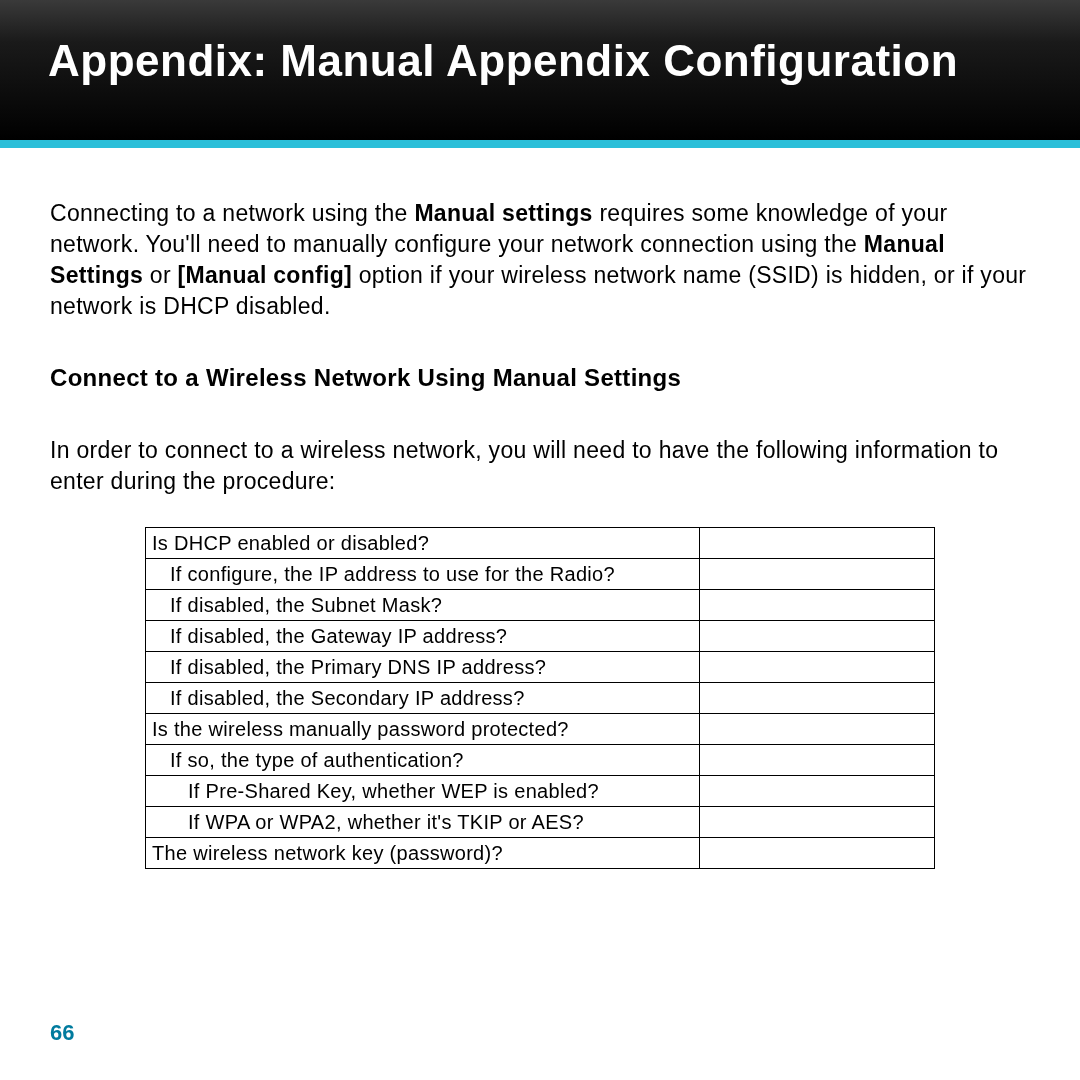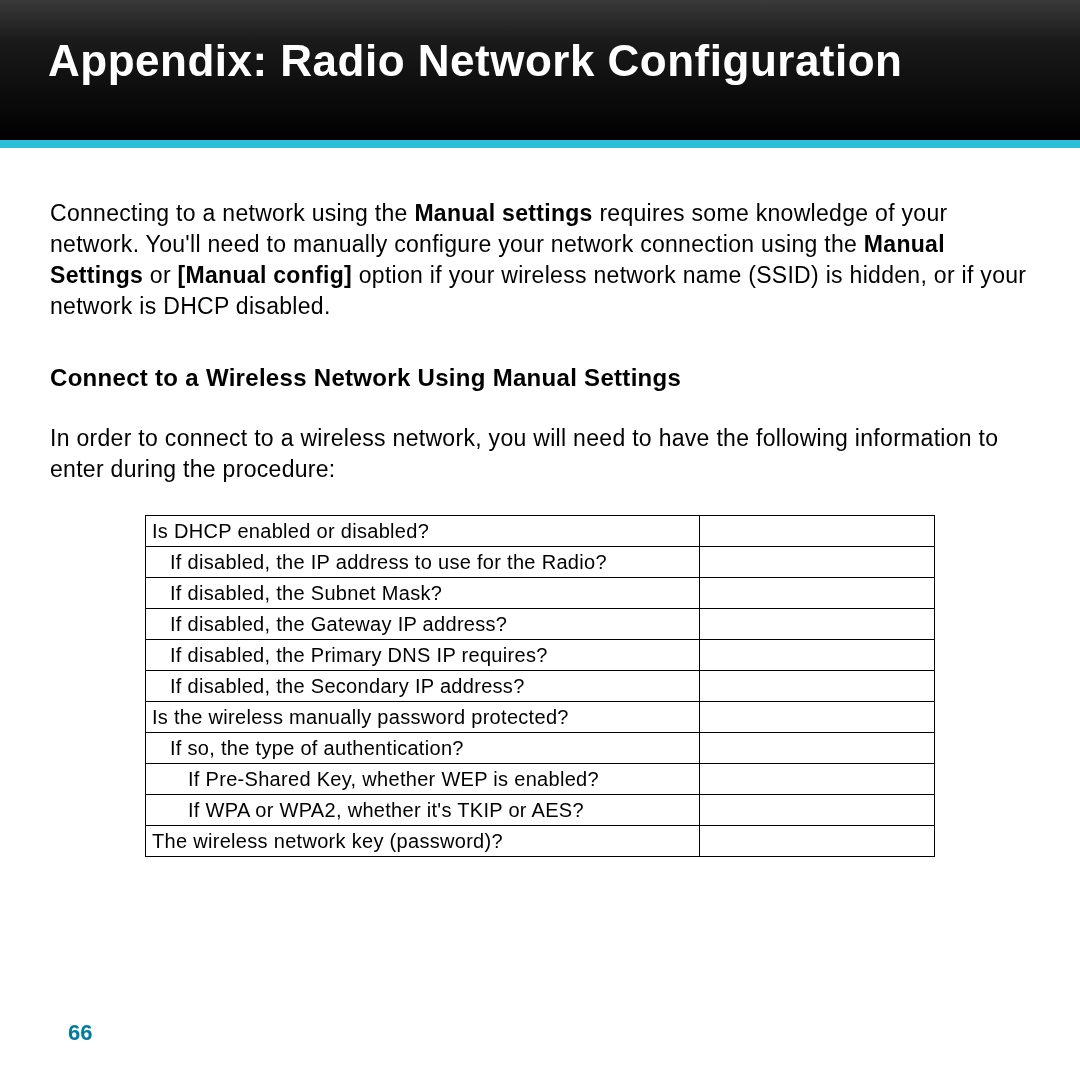--- a/index.html
+++ b/index.html
@@ -33,21 +33,21 @@
     font-size: 23px;
     line-height: 1.35;
     letter-spacing: 0.3px;
   }
   .content p { margin-bottom: 30px; }
   .content b { font-weight: bold; }
   .section-heading {
     font-size: 24px;
     font-weight: bold;
     margin-top: 40px;
-    margin-bottom: 28px;
+    margin-bottom: 40px;
   }
   .intro-below-heading { margin-bottom: 28px; }
   table.info {
     border-collapse: collapse;
     margin: 0 auto;
     font-size: 20px;
     width: 790px;
   }
   table.info td {
     border: 1.5px solid #000;
@@ -55,32 +55,32 @@
     vertical-align: top;
     line-height: 1.3;
     margin-top: 13px;
   }
   table.info td.qcol { width: 555px; }
   table.info td.acol { width: 235px; }
   .ind1 { padding-left: 18px; display: block; }
   .ind2 { padding-left: 36px; display: block; }
   .page-num {
     position: absolute;
-    left: 68px;
+    left: 50px;
     bottom: 34px;
     color: #007b9e;
     font-weight: bold;
     font-size: 22px;
   }
 </style>
 </head>
 <body>
 
 <div class="header-bar">
-  <h1>Appendix: Radio Network Configuration</h1>
+  <h1>Appendix: Manual Appendix Configuration</h1>
 </div>
 <div class="accent-line"></div>
 
 <div class="content">
 
   <p>
     <span>Connecting to a network using the </span><b>Manual settings</b><span> requires some knowledge of your network. You'll need to manually configure your network connection using the </span><b>Manual Settings</b><span> or </span><b>[Manual config]</b><span> option if your wireless network name (SSID) is hidden, or if your network is DHCP disabled.</span>
   </p>
 
 
@@ -89,39 +89,39 @@
   <p class="intro-below-heading">In order to connect to a wireless network, you will need to have the following information to enter during the procedure:</p>
 
   <table class="info">
     <tbody id="table-body">
         <tr>
           <td class="qcol"><span>Is DHCP enabled or disabled?</span></td>
           <td class="acol">&nbsp;</td>
         </tr>
         <tr>
           <td class="qcol">
-            <span class="ind1">If disabled, the IP address to use for the Radio?</span>
+            <span class="ind1">If configure, the IP address to use for the Radio?</span>
           </td>
           <td class="acol">&nbsp;</td>
         </tr>
         <tr>
           <td class="qcol">
             <span class="ind1">If disabled, the Subnet Mask?</span>
           </td>
           <td class="acol">&nbsp;</td>
         </tr>
         <tr>
           <td class="qcol">
             <span class="ind1">If disabled, the Gateway IP address?</span>
           </td>
           <td class="acol">&nbsp;</td>
         </tr>
         <tr>
           <td class="qcol">
-            <span class="ind1">If disabled, the Primary DNS IP requires?</span>
+            <span class="ind1">If disabled, the Primary DNS IP address?</span>
           </td>
           <td class="acol">&nbsp;</td>
         </tr>
         <tr>
           <td class="qcol">
             <span class="ind1">If disabled, the Secondary IP address?</span>
           </td>
           <td class="acol">&nbsp;</td>
         </tr>
         <tr>

